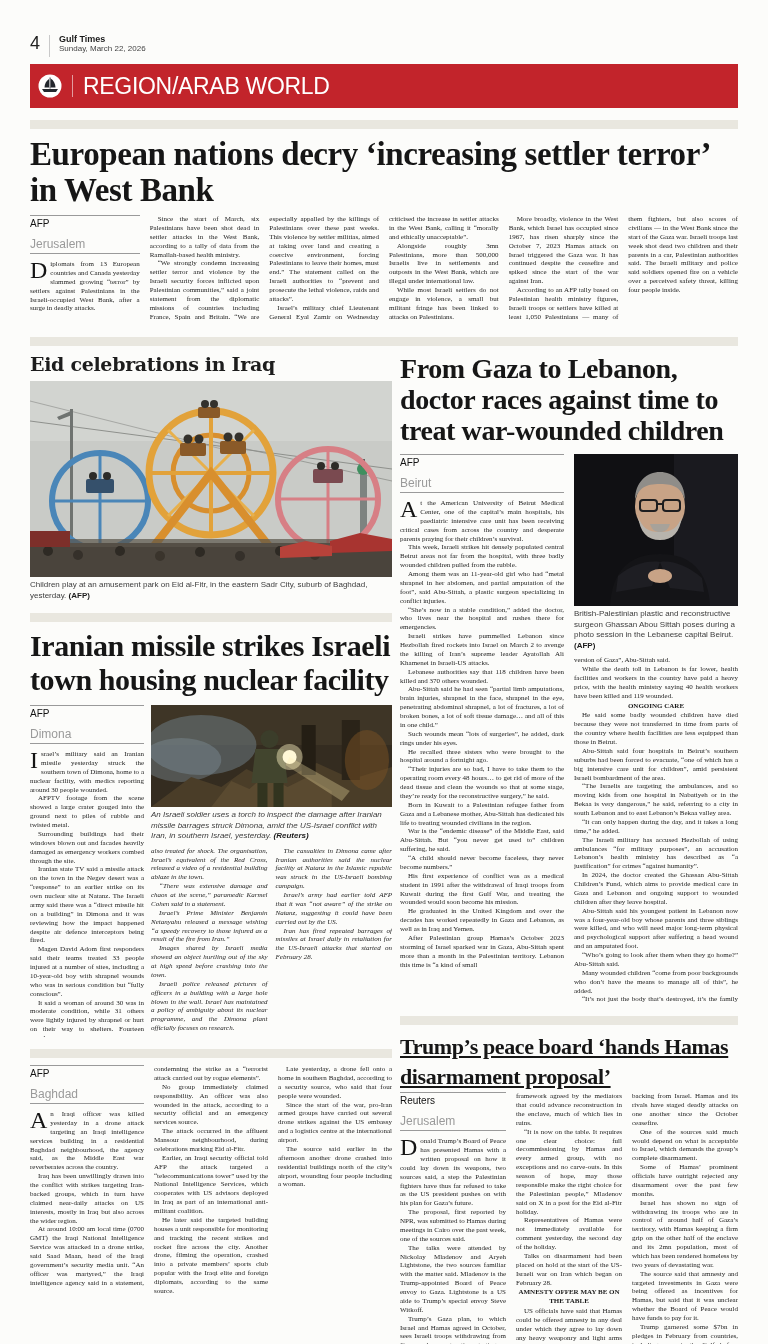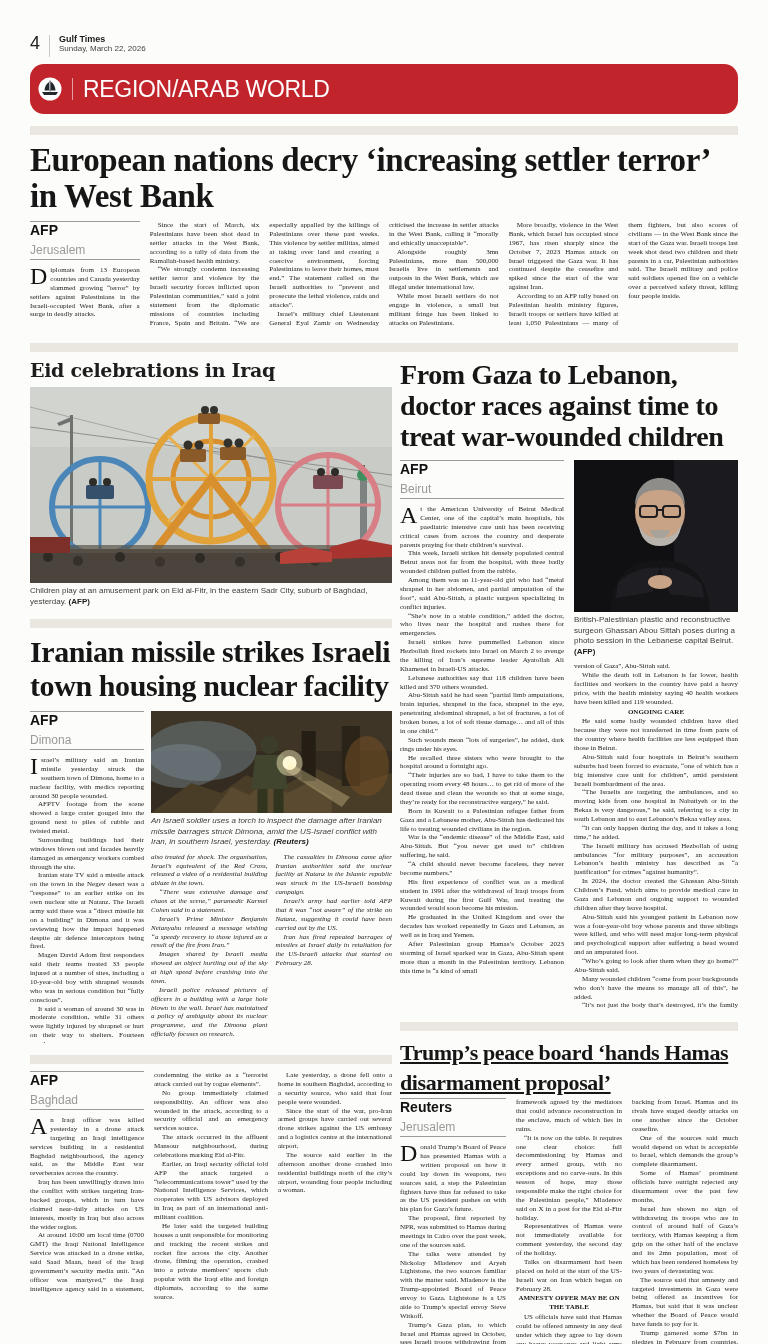--- a/index.html
+++ b/index.html
@@ -7,35 +7,35 @@
     position:relative;width:768px;height:1344px;margin:0 auto;
     background:#fcfcfa;overflow:hidden;box-sizing:border-box;
     padding:0 30px;font-family:"Liberation Serif",serif;color:#1b1b1b;
   }
   
   .meta-row{display:flex;align-items:flex-start;gap:9px;padding-top:34px;font-family:"Liberation Sans",sans-serif;}
   .pageno{font-size:18px;line-height:18px;color:#222;}
   .meta-vline{width:1px;height:22px;background:#c9c9c9;margin-top:1px;}
   .paper-name{font-size:9px;font-weight:bold;color:#1a1a1a;line-height:10px;}
   .paper-date{font-size:8px;color:#444;line-height:10px;}
-  .banner{margin-top:7px;height:50px;background:#c2242b;display:flex;align-items:center;padding:0 0 0 8px;border-radius:14px;}
+  .banner{margin-top:7px;height:44px;background:#c2242b;display:flex;align-items:center;padding:0 0 0 8px;}
   .banner .logo{width:24px;height:24px;flex:none;}
   .banner-divider{width:1px;height:22px;background:rgba(255,255,255,.55);margin:0 10px;}
   .section-title{font-family:"Liberation Sans",sans-serif;color:#fff;font-size:23px;letter-spacing:-.3px;transform:scaleY(1.04);}
   
   .bar{height:9px;background:#e9e7df;margin:12px 0 7px;}
   h1{margin:0;font-weight:700;color:#161616;letter-spacing:-.4px;}
   .h-settler{font-size:33px;line-height:36px;margin-bottom:7px;}
   .h-doctor{font-size:28px;line-height:31px;margin-bottom:8px;}
   .h-missile{font-size:30px;line-height:34px;margin-bottom:8px;}
   .h-trump{font-size:22px;line-height:30px;margin-bottom:0;text-decoration:underline;}
   .h-drone{font-size:26px;line-height:30px;margin-bottom:8px;}
   .eid-title{margin:0 0 6px;font-family:"DejaVu Serif",serif;font-weight:bold;font-size:19px;color:#1d1d1d;letter-spacing:-.3px;}
   .byline{border-top:1px solid #9a9a9a;border-bottom:1px solid #9a9a9a;padding:3px 0 4px;margin-bottom:6px;font-family:"Liberation Sans",sans-serif;break-inside:avoid;}
-  .byline .agency{font-size:14px;font-weight:bold;color:#111;line-height:10px;}
+  .byline .agency{font-size:10px;font-weight:normal;color:#111;line-height:10px;}
   .byline .place{font-size:12px;color:#9a9a9a;line-height:10px;margin-top:10px;}
   .bodytext{font-size:7px;line-height:1.27;text-align:justify;color:#1c1c1c;}
   .bodytext p{margin:0;text-indent:8px;}
   [data-paragraphs] p:first-child{text-indent:0;}
   .bodytext p.subhead{text-align:center;font-weight:bold;text-indent:0;margin:1px 0;}
   [data-dropcap="true"] p:first-child::first-letter{
     float:left;font-size:24px;line-height:19px;padding:1px 3px 0 0;color:#141414;
   }
   .caption{font-family:"Liberation Sans",sans-serif;font-size:8px;line-height:1.32;color:#3c3c3c;margin:3px 0 0;text-align:left;}
   .caption b{color:#1c1c1c;}

